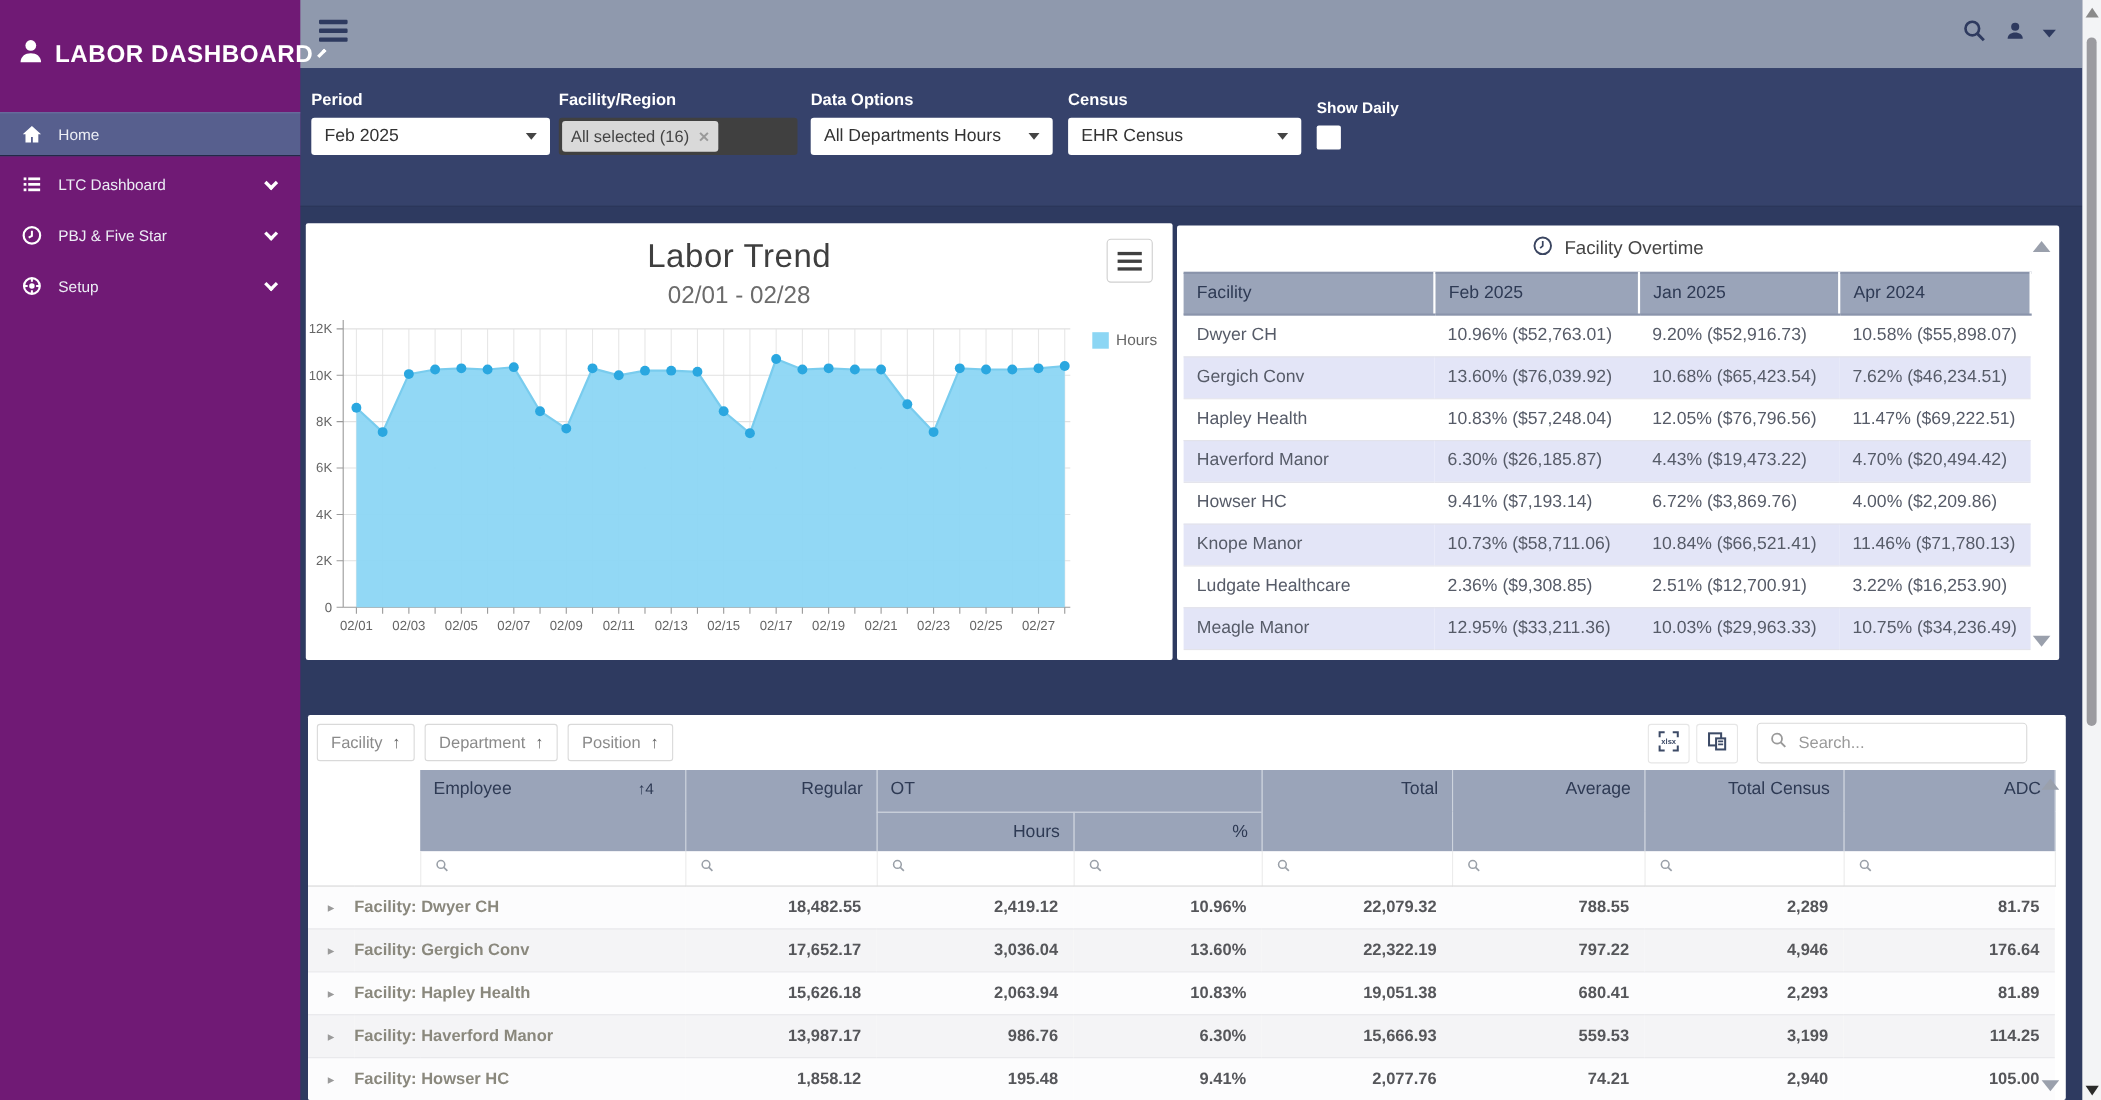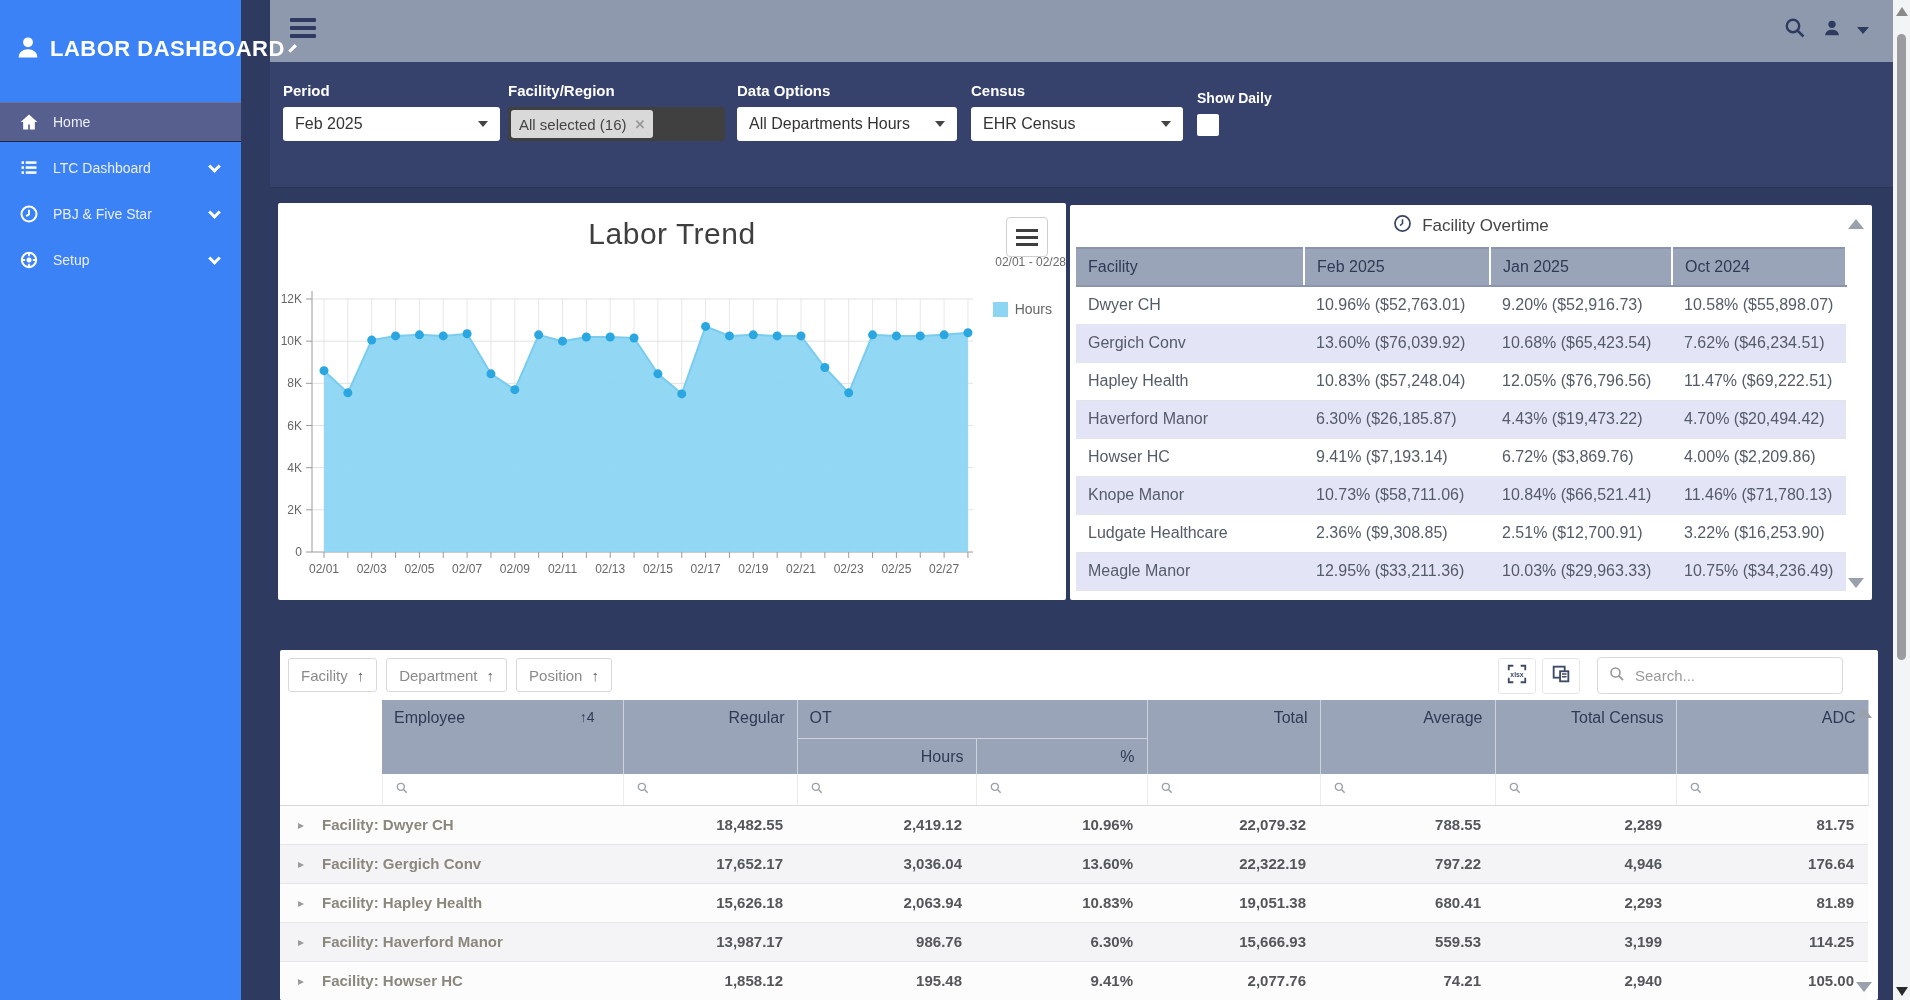--- a/index.html
+++ b/index.html
@@ -1,20 +1,20 @@
 <!DOCTYPE html>
 <html><head>
 <meta charset="utf-8">
 <style>
   * { margin:0; padding:0; box-sizing:border-box; }
   html,body { width:1910px; height:1000px; overflow:hidden; }
   body { font-family:"Liberation Sans", sans-serif; background:#2e3a60; position:relative; }
 
   
-  .sidebar { position:absolute; left:0; top:0; width:241px; height:1000px; background:#3b82f6; z-index:5; }
+  .sidebar { position:absolute; left:0; top:0; width:273px; height:1000px; background:#701a75; z-index:5; }
   .logo-row { height:97px; display:flex; align-items:center; padding-left:14px; color:#fff; }
   .logo-row .logo-text { font-size:22px; font-weight:bold; letter-spacing:.5px; margin-left:8px; white-space:nowrap; }
   .logo-chev { width:9px; height:9px; border-top:3px solid #fff; border-right:3px solid #fff; transform:rotate(45deg); margin-left:6px; }
   .nav { margin-top:5px; }
   .nav-item { height:40px; margin-bottom:6px; display:flex; align-items:center; padding-left:17px; color:#eceef5; font-size:14px; cursor:pointer; position:relative; }
   .nav-item.active { background:#575f8e; border-top:1px solid #6a72a0; border-bottom:1px solid #1f2440; }
   .nav-item .nav-icon { width:24px; display:flex; justify-content:center; margin-right:12px; }
   .nav-item .chev-down { position:absolute; right:22px; width:9px; height:9px; border-right:3px solid #fff; border-bottom:3px solid #fff; transform:rotate(45deg); margin-top:-4px; }
 
   
@@ -32,21 +32,21 @@
   .fselect .sel-caret { position:absolute; right:12px; width:0; height:0; border-left:5px solid transparent; border-right:5px solid transparent; border-top:6px solid #444; }
   .chipbox { width:217px; height:34px; background:#404040; border-radius:3px; display:flex; align-items:center; padding:3px; }
   .chip { background:#d9d9d9; border-radius:3px; height:28px; display:flex; align-items:center; padding:0 8px; font-size:15px; color:#444; }
   .chip .x { margin-left:8px; color:#999; font-weight:bold; font-size:13px; cursor:pointer; }
   .checkbox { width:22px; height:22px; background:#fff; border-radius:2px; cursor:pointer; }
 
   
   .card { position:absolute; background:#fff; border-radius:2px; }
   .chart-card { left:278px; top:203px; width:788px; height:397px; }
   .chart-title { text-align:center; font-size:30px; font-weight:300; color:#3f3f3f; margin-top:14px; letter-spacing:.5px; }
-  .chart-sub { text-align:right; font-size:12px; color:#6b6b6b; margin-top:4px; }
+  .chart-sub { text-align:center; font-size:22px; color:#6b6b6b; margin-top:4px; }
   .chart-menu-btn { position:absolute; right:18px; top:14px; width:42px; height:40px; border:1px solid #cfcfcf; border-radius:4px; display:flex; flex-direction:column; justify-content:center; align-items:center; gap:4px; cursor:pointer; background:#fff; }
   .chart-menu-btn div { width:22px; height:3px; background:#3f3f3f; }
   .legend { position:absolute; right:14px; top:98px; display:flex; align-items:center; gap:7px; font-size:14px; color:#666; }
   .legend .swatch { width:15px; height:15px; background:#8cd6f4; }
   #labor-chart { position:absolute; left:0; top:0; }
 
   
   .ot-card { left:1070px; top:205px; width:802px; height:395px; overflow:hidden; }
   .ot-title { height:42px; display:flex; align-items:center; justify-content:center; gap:10px; font-size:17px; color:#444;text-align:center; }
   .ot-table { border-collapse:collapse; table-layout:fixed; margin-left:6px; width:770px; font-size:16px; }
@@ -365,21 +365,21 @@
         <col style="width:228px">
         <col style="width:186px">
         <col style="width:182px">
         <col style="width:174px">
       </colgroup>
     <thead>
       <tr>
         <th>Facility</th>
         <th>Feb 2025</th>
         <th>Jan 2025</th>
-        <th>Oct 2024</th>
+        <th>Apr 2024</th>
       </tr>
     </thead>
     <tbody>
       <tr>
           <td>Dwyer CH</td>
           <td>10.96% ($52,763.01)</td>
           <td>9.20% ($52,916.73)</td>
           <td>10.58% ($55,898.07)</td>
         </tr>
       <tr class="alt">

